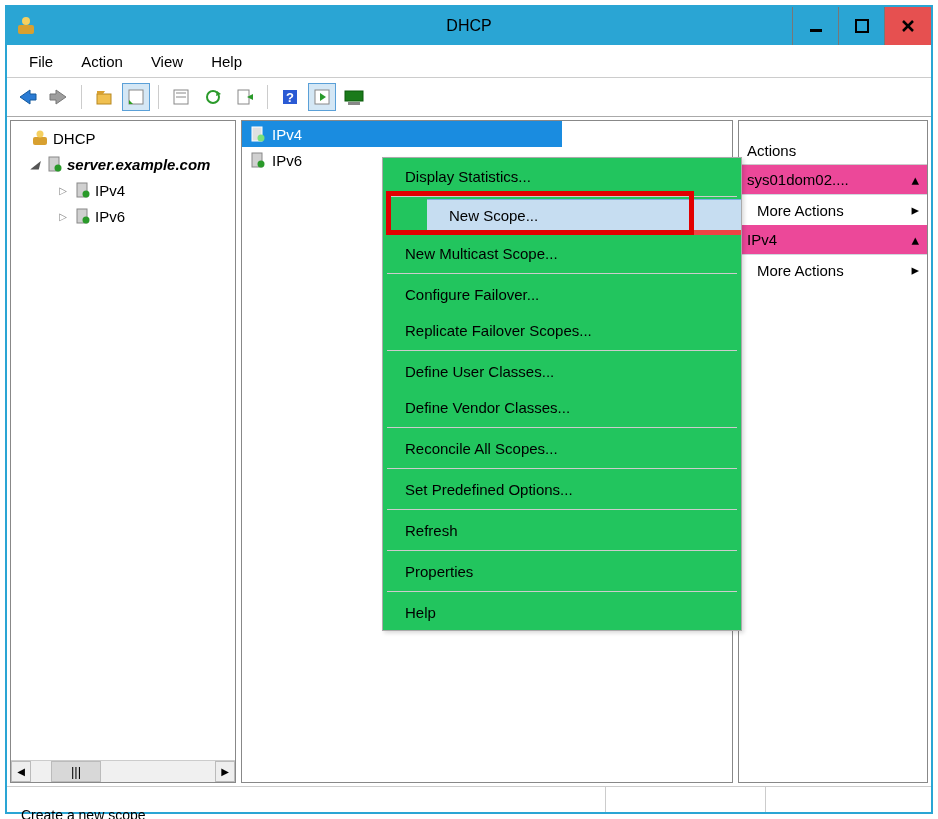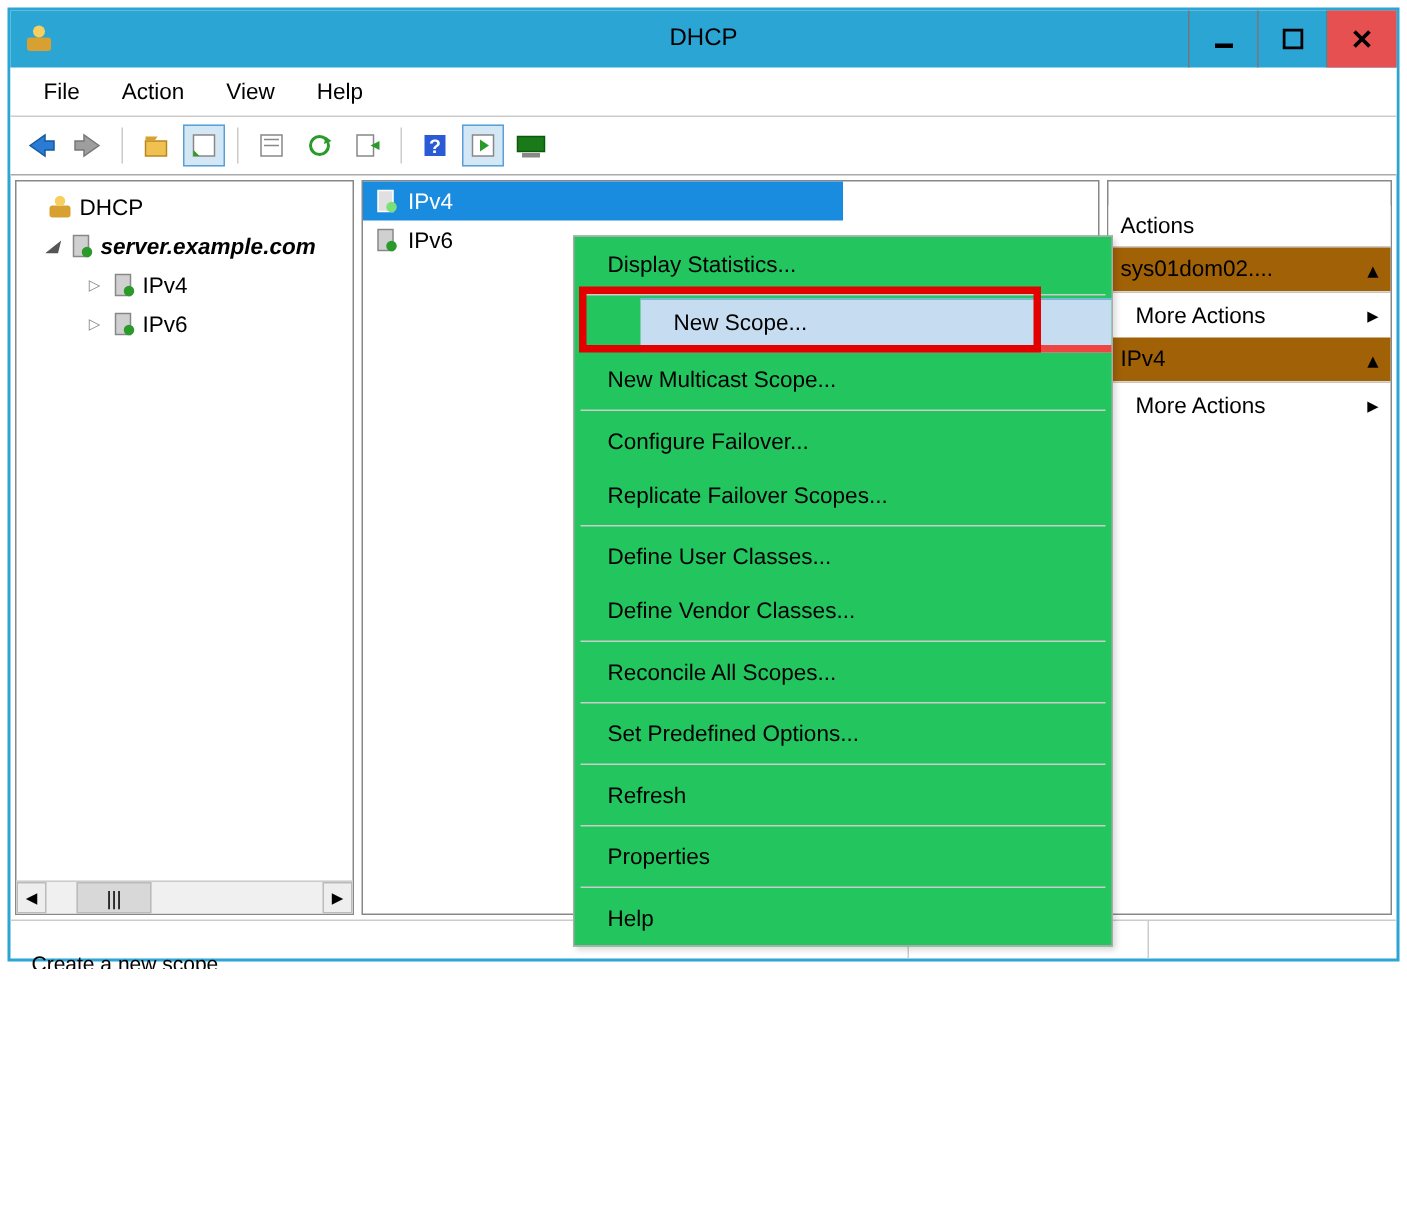--- a/index.html
+++ b/index.html
@@ -6,21 +6,21 @@
   body {
     margin: 0;
     padding: 5px;
     font-family: "Segoe UI", Tahoma, sans-serif;
     font-size: 13px;
     background: #fff;
     color: #000;
   }
   .window {
     width: 928px;
-    height: 636px;
+    height: 809px;
     border: 2px solid #2aa5d4;
     display: flex;
     flex-direction: column;
     background: #fff;
   }
   .titlebar {
     height: 38px;
     background: #2aa5d4;
     display: flex;
     align-items: center;
@@ -230,21 +230,21 @@
     background: #fff;
     border-bottom: 1px solid #ccc;
     display: flex;
     align-items: center;
     padding: 0 8px;
     font-size: 15px;
     margin-top: 16px;
   }
   .action-section-title {
     height: 30px;
-    background: #a16207;
+    background: #ec4899;
     display: flex;
     align-items: center;
     justify-content: space-between;
     padding: 0 8px;
     font-size: 15px;
     border-bottom: 1px solid #d0d8de;
   }
   .action-item {
     height: 30px;
     display: flex;

